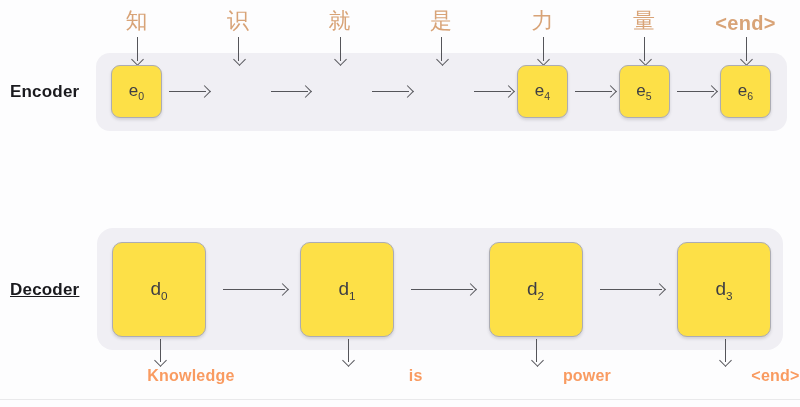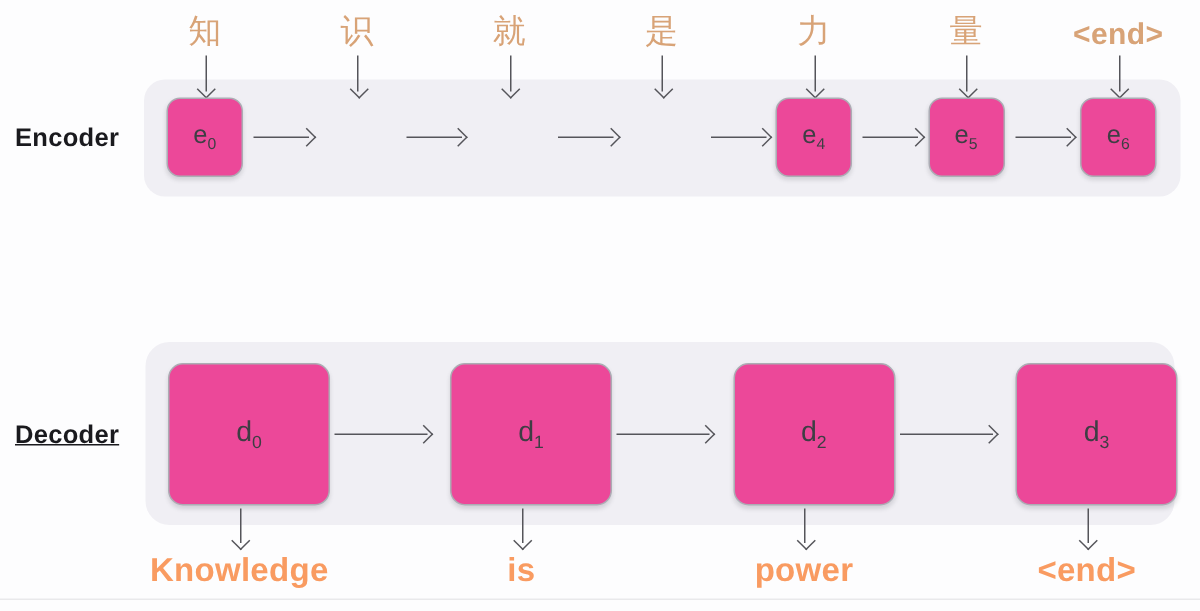--- a/index.html
+++ b/index.html
@@ -21,28 +21,28 @@
   .side-label {
     position:absolute; left:10px; width:88px;
     font-size:17px; font-weight:bold; color:var(--label_text,#1A1A1E);
     letter-spacing:.2px;
   }
   .side-label.enc { top:82px; }
   .side-label.dec { top:280px;text-decoration:underline; }
 
   .cell {
     position:absolute;
-    background:#ec4899;
+    background:#fde047;
     border:1px solid var(--box_border,#ACACB4);
     display:flex; align-items:center; justify-content:center;
     color:var(--box_text,#3E3E44);
     box-shadow:0 2px 3px rgba(70,70,85,.18);
   }
   .cell.enc { width:51px; height:53px; top:65px; border-radius:9px; font-size:17px; }
-  .cell.dec { width:108px; height:95px; top:242px; border-radius:10px; font-size:19px; }
+  .cell.dec { width:94px; height:95px; top:242px; border-radius:10px; font-size:19px; }
   .cell sub { font-size:.62em; }
 
   .arrow-h { position:absolute; height:0; border-top:1.5px solid var(--arrow,#55555A); }
   .arrow-h::after {
     content:""; position:absolute; right:-2.5px; top:-4.4px;
     width:8px; height:8px;
     border-top:1.5px solid var(--arrow,#55555A);
     border-right:1.5px solid var(--arrow,#55555A);
     transform:rotate(45deg);
   }
@@ -56,22 +56,22 @@
   }
 
   .token {
     position:absolute; width:110px; text-align:center;
     font-size:22px; line-height:26px;
     color:var(--input_text,#D8A377);
   }
   .token.end { font-size:20px; font-weight:bold; letter-spacing:.3px; }
 
   .out-word {
-    position:absolute; width:150px; text-align:center; top:367px;
-    font-size:22px; font-weight:bold;
+    position:absolute; width:150px; text-align:right; top:367px;
+    font-size:16px; font-weight:bold;
     color:var(--output_text,#F99B61);
     letter-spacing:.2px;
   }
 
   .divider {
     position:absolute; left:0; top:399px; width:800px; height:1px;
     background:var(--divider,#E9E9EB);
   }
 </style>
 </head>

